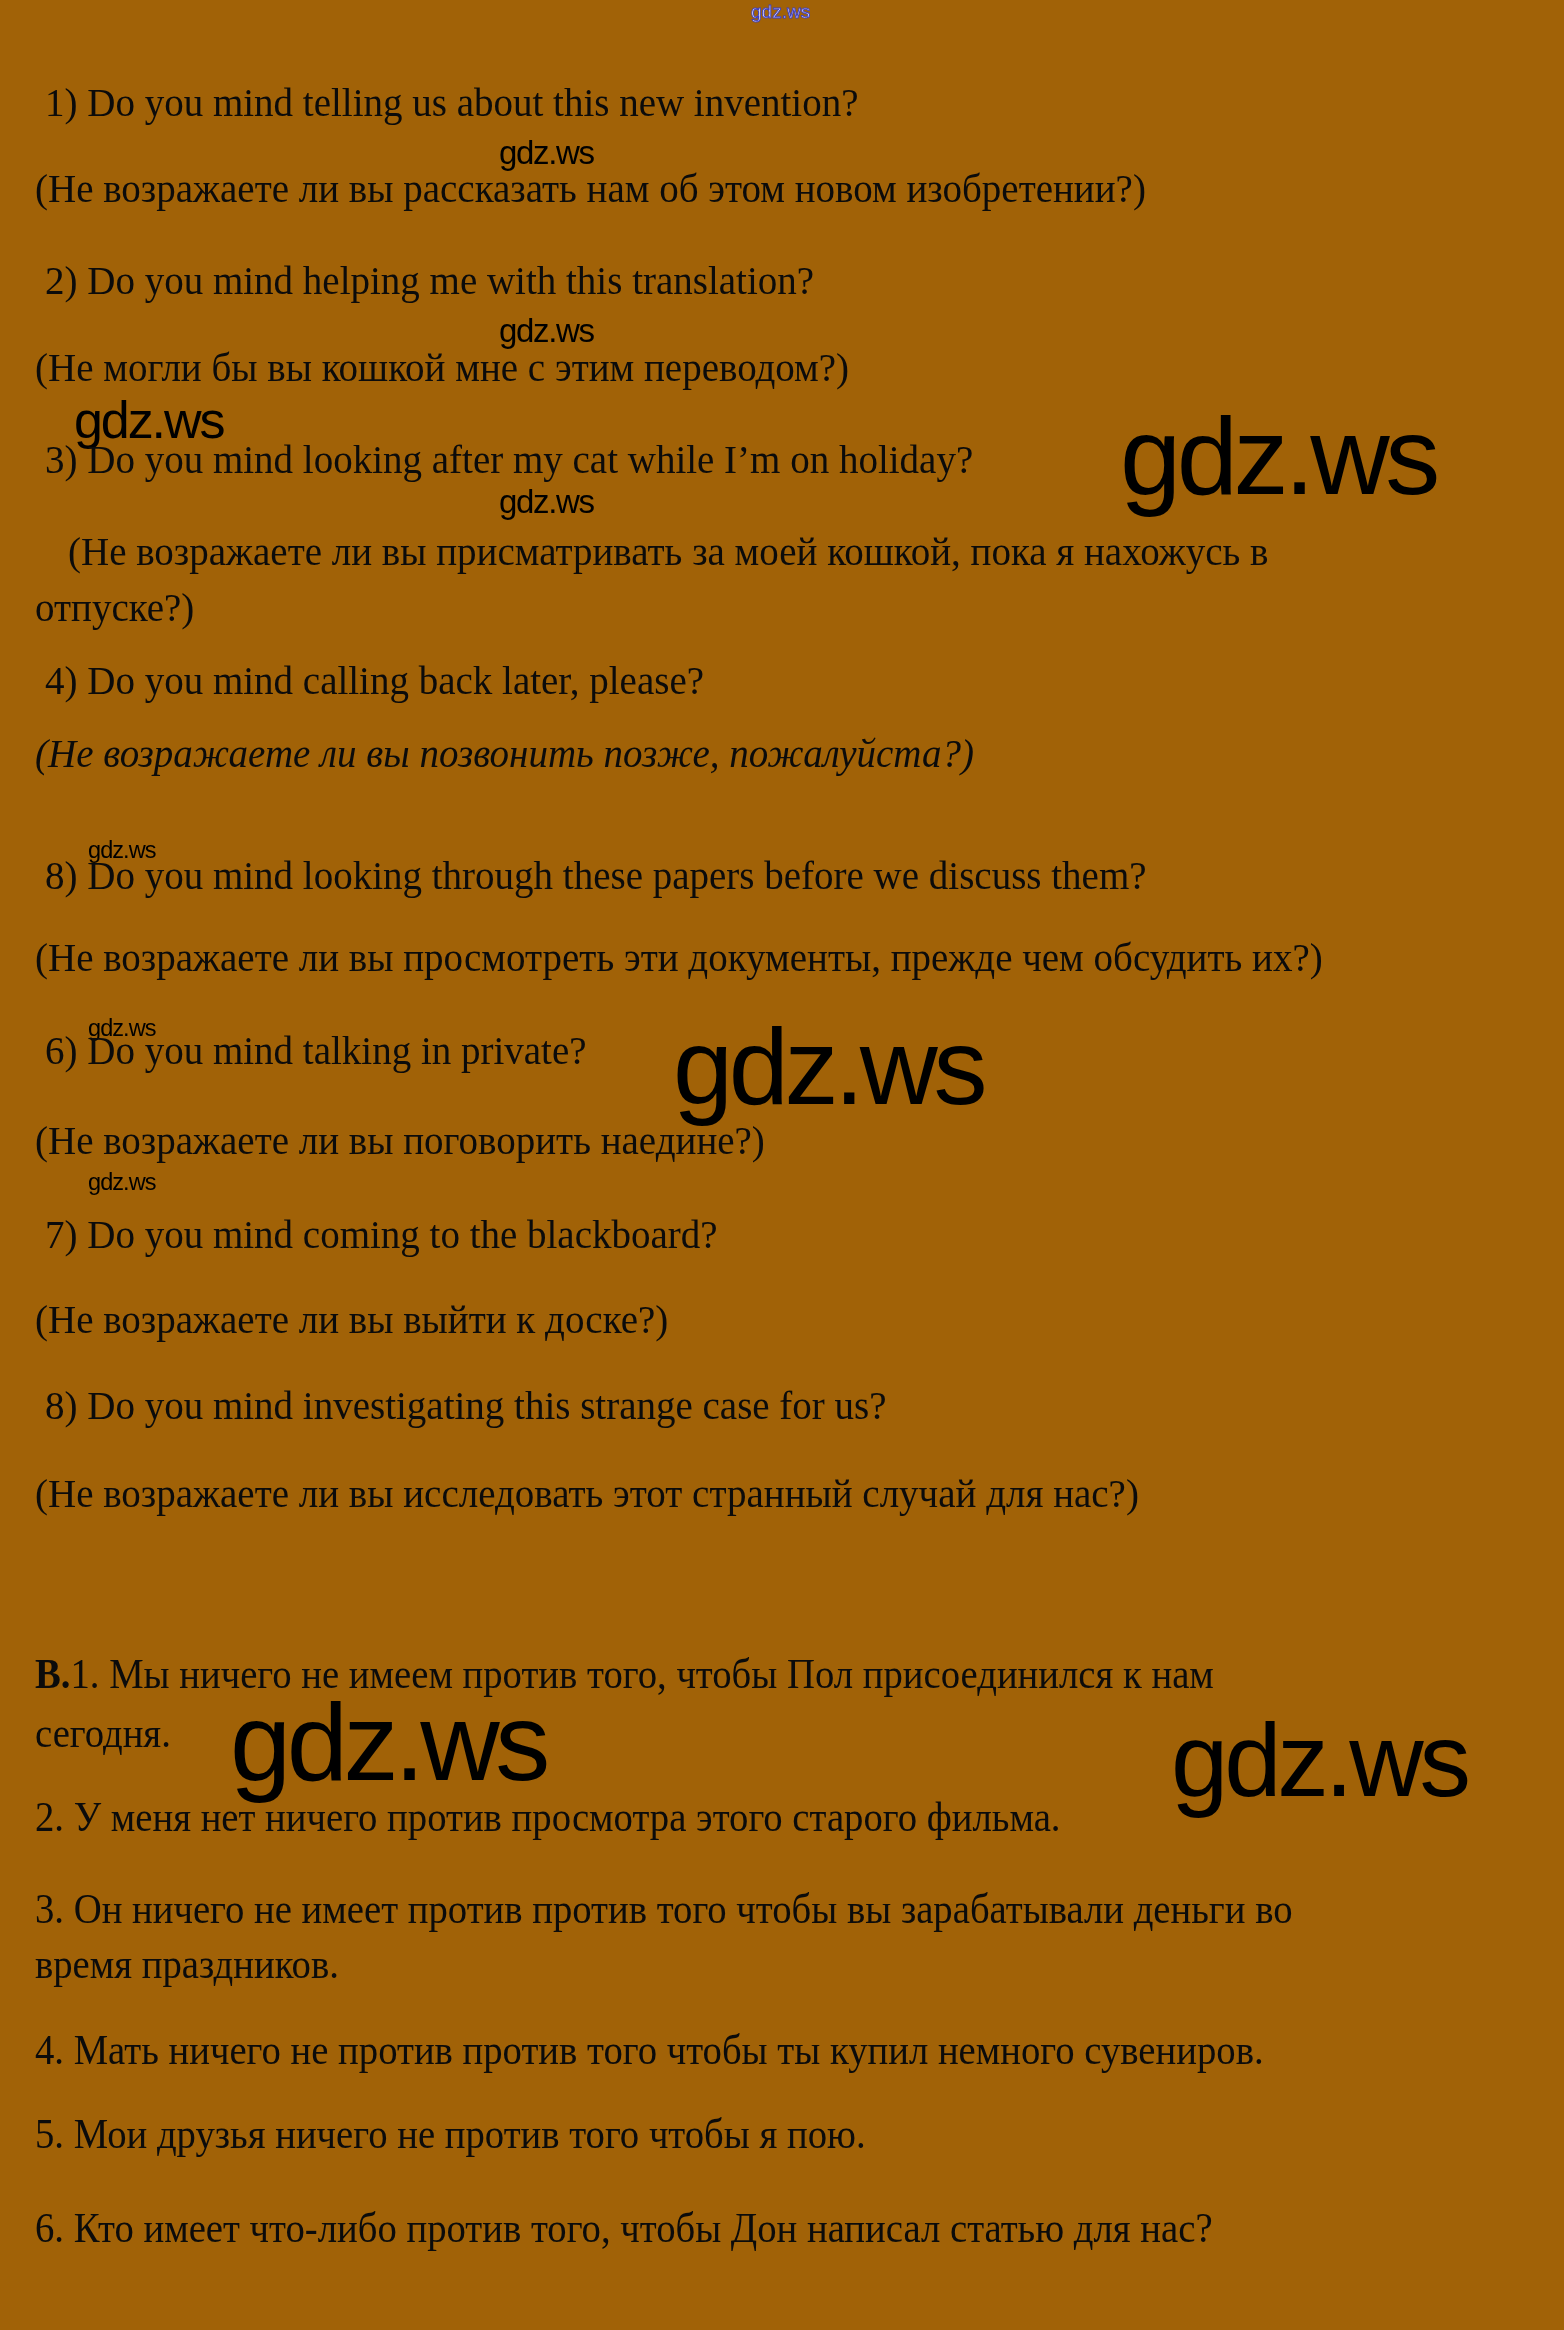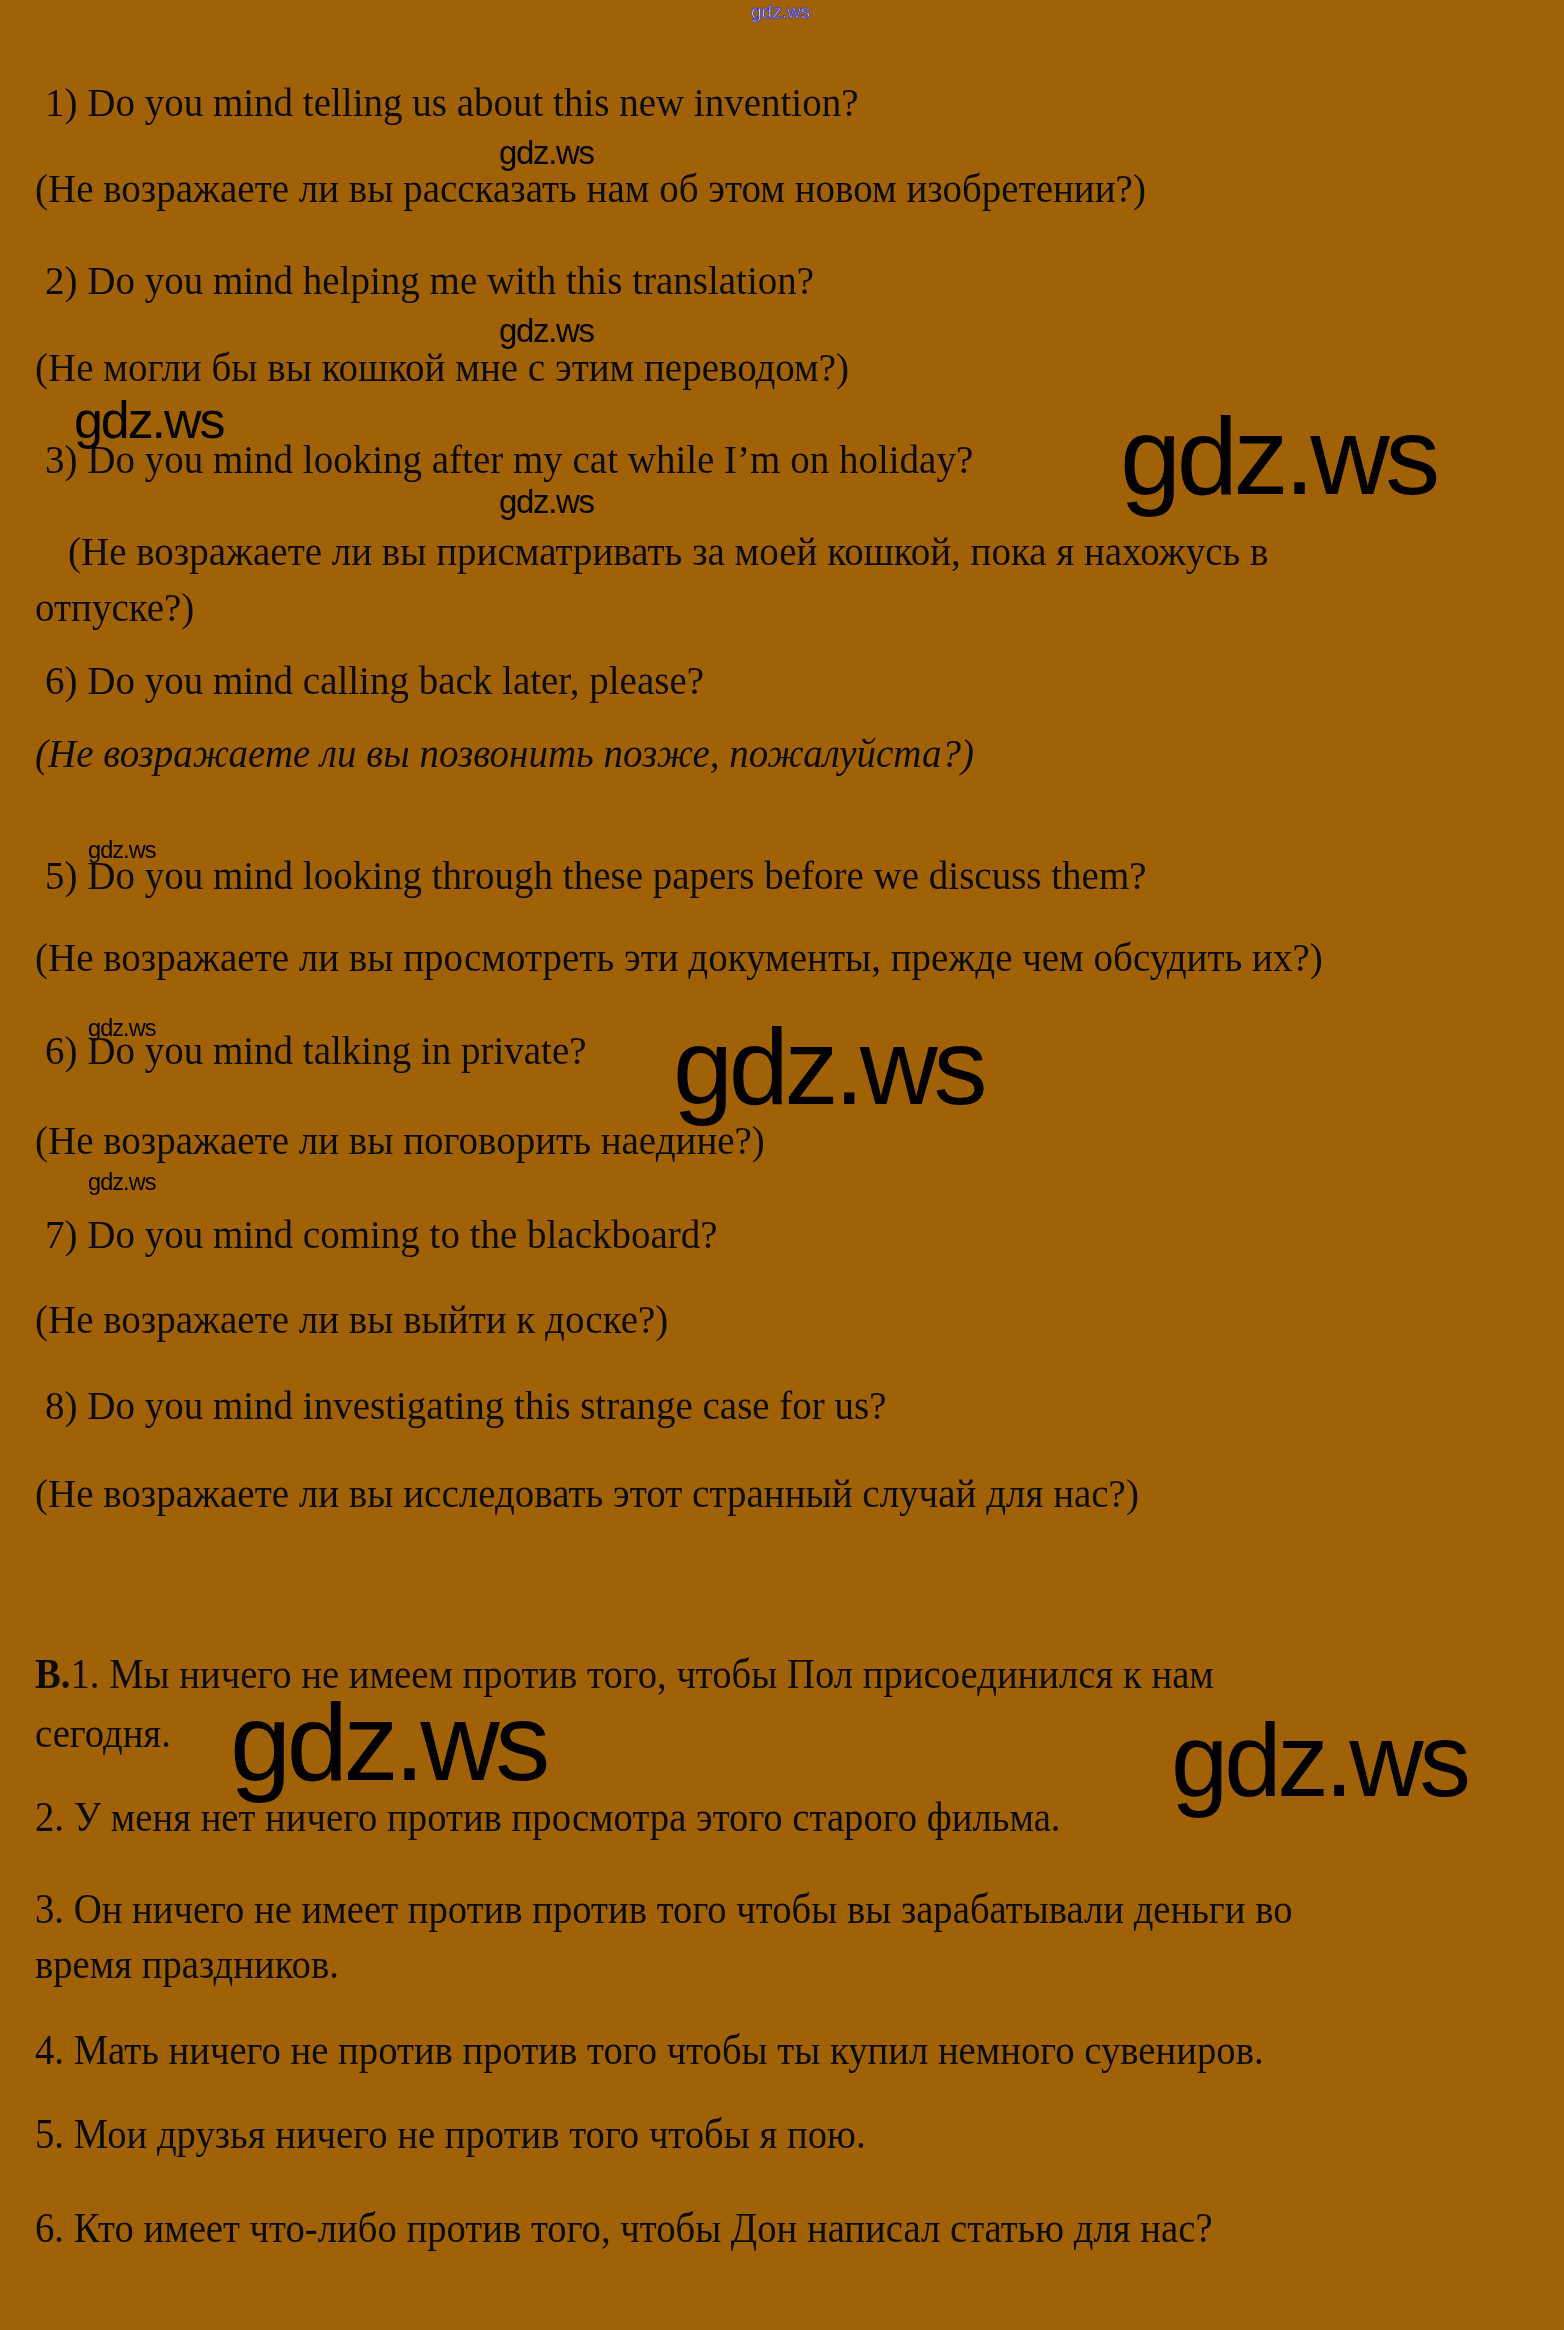--- a/index.html
+++ b/index.html
@@ -69,24 +69,24 @@
   <div class="line en" style="left:45px; top:81px;">1) Do you mind telling us about this new invention?</div>
   <div class="line ru" style="left:35px; top:167px;">(Не возражаете ли вы рассказать нам об этом новом изобретении?)</div>
 
   <div class="line en" style="left:45px; top:259px;">2) Do you mind helping me with this translation?</div>
   <div class="line ru" style="left:35px; top:346px;">(Не могли бы вы кошкой мне с этим переводом?)</div>
 
   <div class="line en" style="left:45px; top:438px;">3) Do you mind looking after my cat while I’m on holiday?</div>
   <div class="line ru" style="left:35px; top:530px;margin-left:33px;">(Не возражаете ли вы присматривать за моей кошкой, пока я нахожусь в</div>
   <div class="line ru" style="left:35px; top:586px;text-align:right;">отпуске?)</div>
 
-  <div class="line en" style="left:45px; top:659px;">6) Do you mind calling back later, please?</div>
+  <div class="line en" style="left:45px; top:659px;">4) Do you mind calling back later, please?</div>
   <div class="line ru" style="left:35px; top:732px;font-style:italic;">(Не возражаете ли вы позвонить позже, пожалуйста?)</div>
 
-  <div class="line en" style="left:45px; top:854px;">5) Do you mind looking through these papers before we discuss them?</div>
+  <div class="line en" style="left:45px; top:854px;">8) Do you mind looking through these papers before we discuss them?</div>
   <div class="line ru" style="left:35px; top:936px;">(Не возражаете ли вы просмотреть эти документы, прежде чем обсудить их?)</div>
 
   <div class="line en" style="left:45px; top:1029px;">6) Do you mind talking in private?</div>
   <div class="line ru" style="left:35px; top:1119px;">(Не возражаете ли вы поговорить наедине?)</div>
 
   <div class="line en" style="left:45px; top:1205px;margin-top:8px;">7) Do you mind coming to the blackboard?</div>
   <div class="line ru" style="left:35px; top:1298px;">(Не возражаете ли вы выйти к доске?)</div>
 
   <div class="line en" style="left:45px; top:1384px;">8) Do you mind investigating this strange case for us?</div>
   <div class="line ru" style="left:35px; top:1472px;">(Не возражаете ли вы исследовать этот странный случай для нас?)</div>

